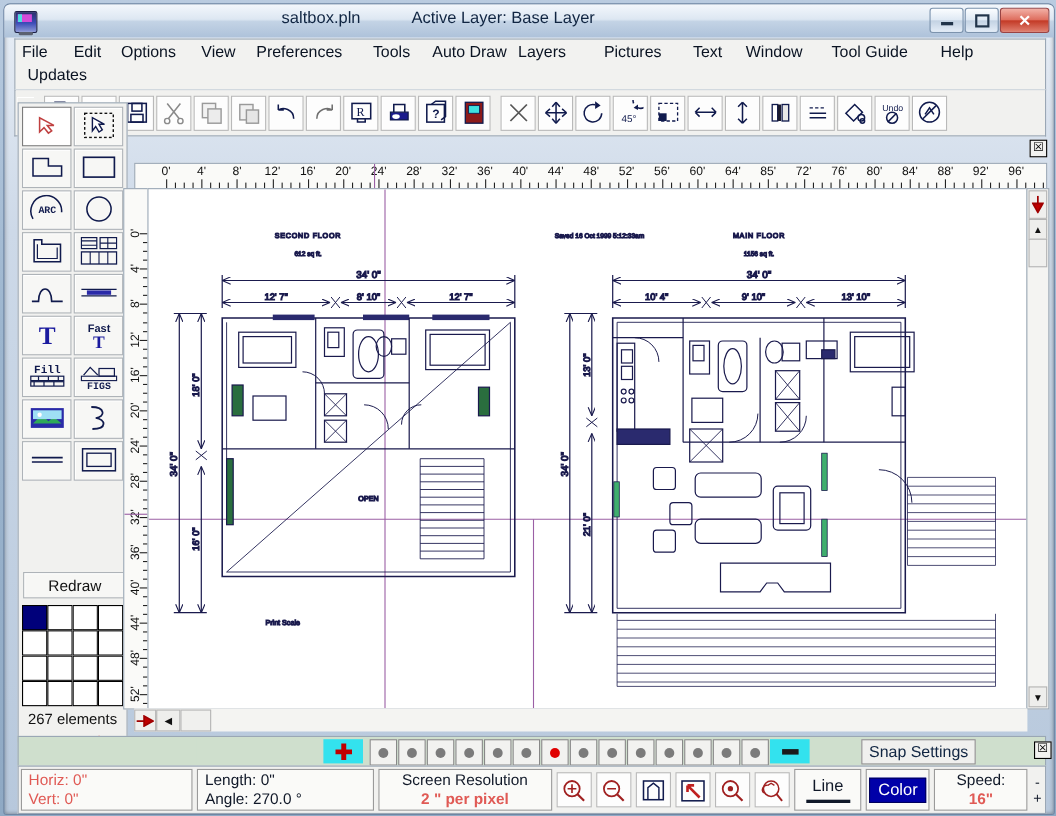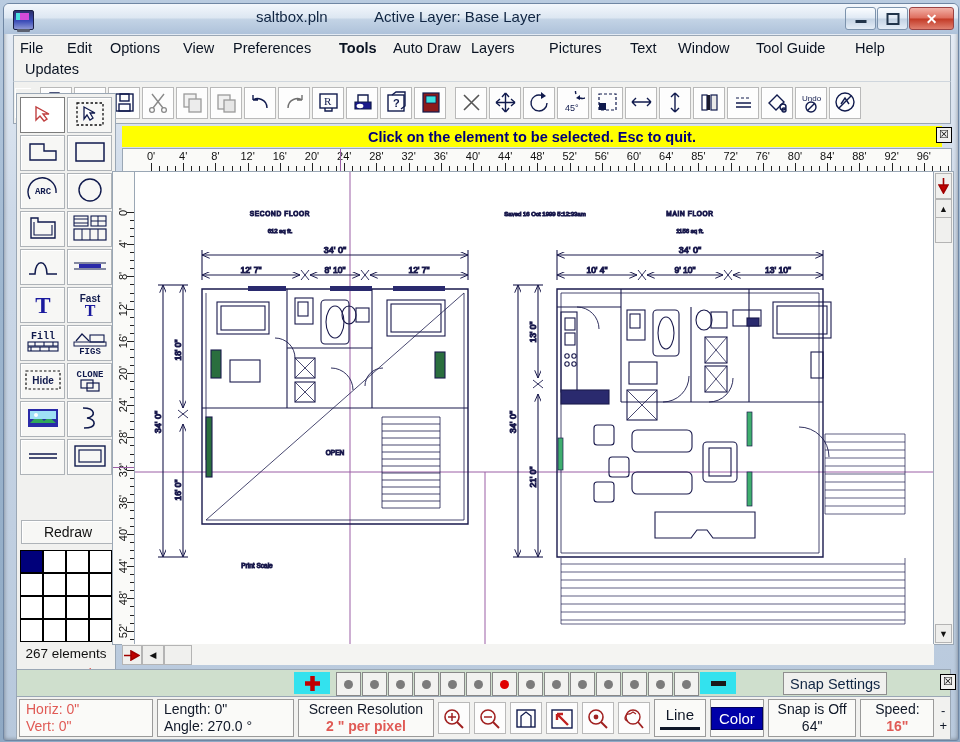--- a/index.html
+++ b/index.html
@@ -277,21 +277,21 @@
       </div>
     </div>
 
     <div class="menubar">
       <div class="menu-row r1" id="menu-row-1">
           <div class="menu-item" style="left: 6px;">File</div>
           <div class="menu-item" style="left: 53px;">Edit</div>
           <div class="menu-item" style="left: 96px;">Options</div>
           <div class="menu-item" style="left: 169px;">View</div>
           <div class="menu-item" style="left: 219px;">Preferences</div>
-          <div class="menu-item" style="left: 325px; font-weight: bold;">Tools</div>
+          <div class="menu-item" style="left: 325px;">Tools</div>
           <div class="menu-item" style="left: 379px;">Auto Draw</div>
           <div class="menu-item" style="left: 457px;">Layers</div>
           <div class="menu-item" style="left: 535px;">Pictures</div>
           <div class="menu-item" style="left: 616px;">Text</div>
           <div class="menu-item" style="left: 664px;">Window</div>
           <div class="menu-item" style="left: 742px;">Tool Guide</div>
           <div class="menu-item" style="left: 841px;">Help</div>
         </div>
       <div class="menu-row r2" id="menu-row-2">
           <div class="menu-item" style="left: 11px;">Updates</div>
@@ -556,35 +556,20 @@
               <span><svg width="36" height="26" viewBox="0 0 36 26">
                   <path d="M4,12 L10,5 L17,12" stroke="#101a4d" fill="none" stroke-width="1.2"></path>
                   <rect x="18" y="6" width="14" height="7" stroke="#101a4d" fill="none" stroke-width="1.1"></rect>
                   <rect x="2" y="13" width="32" height="4" stroke="#101a4d" fill="none" stroke-width="1"></rect>
                   <text x="18" y="25" font-size="9" fill="#101a4d" text-anchor="middle" font-family="Liberation Mono">FIGS</text>
                 </svg></span>
             </div>
           </div>
           <div class="prow">
             <div class="pcell">
-              <span><svg width="36" height="22" viewBox="0 0 36 22">
-                  <rect x="1" y="2" width="34" height="18" stroke="#111" fill="none" stroke-width="1.2" stroke-dasharray="2.5,2"></rect>
-                  <text x="18" y="15" font-size="10" fill="#101a4d" text-anchor="middle" font-family="Liberation Sans">Hide</text>
-                </svg></span>
-            </div>
-            <div class="pcell">
-              <span><svg width="36" height="26" viewBox="0 0 36 26">
-                  <text x="18" y="10" font-size="9" fill="#101a4d" text-anchor="middle" font-family="Liberation Mono">CLONE</text>
-                  <rect x="9" y="13" width="12" height="8" stroke="#101a4d" fill="none" stroke-width="1.2"></rect>
-                  <rect x="15" y="16" width="12" height="8" stroke="#101a4d" fill="none" stroke-width="1.2"></rect>
-                </svg></span>
-            </div>
-          </div>
-          <div class="prow">
-            <div class="pcell">
               <span><svg width="32" height="20" viewBox="0 0 32 20">
                   <rect x="1" y="1" width="30" height="18" fill="#2a2aa8"></rect>
                   <path d="M3,15 L11,7 L17,13 L22,9 L29,15 Z" fill="#2fa85a"></path>
                   <rect x="3" y="3" width="26" height="8" fill="#9fe0f5"></rect>
                   <circle cx="9" cy="7" r="2" fill="#fff"></circle>
                 </svg></span>
             </div>
             <div class="pcell">
               <span><svg width="24" height="26" viewBox="0 0 24 26">
                   <path d="M5,3 C18,3 18,12 9,13 C18,14 20,23 6,23" stroke="#101a4d" fill="none" stroke-width="1.6"></path>
@@ -631,21 +616,20 @@
             <div class="sw"></div>
             <div class="sw"></div>
             <div class="sw"></div>
             <div class="sw"></div>
           </div>
         </div>
       <div class="elements">267 elements</div>
       <div class="usamode">USA Mode</div>
     </div>
 
-    <div class="hint">Click on the element to be selected.  Esc to quit.</div>
     <div class="hint-x">☒</div>
 
     <div class="hruler" id="hruler">
         <div class="tk tkm" style="left: 28px;"></div>
         <div class="lb" style="left: 28px;">0'</div>
         <div class="tk" style="left: 36.05px;"></div>
         <div class="tk" style="left: 44.1px;"></div>
         <div class="tk" style="left: 52.15px;"></div>
         <div class="tk tkm" style="left: 60.2px;"></div>
         <div class="lb" style="left: 60.2px;">4'</div>
@@ -1202,24 +1186,20 @@
             </svg>
           </div>
         </div>
       <div class="linebox">
         <div class="lbl">Line</div>
         <div class="rule"></div>
       </div>
       <div class="colorbox">
         <div class="cb">Color</div>
       </div>
-      <div class="sbox" style="width:92px;align-items:center;">
-        <div class="l1 blk">Snap is Off</div>
-        <div class="l2 blk">64"</div>
-      </div>
       <div class="sbox" style="width:74px;align-items:center;">
         <div class="l1 blk">Speed:</div>
         <div class="l2 red" style="font-weight:bold;">16"</div>
       </div>
       <div class="pm">
         <div>-</div>
         <div>+</div>
       </div>
     </div>
 

